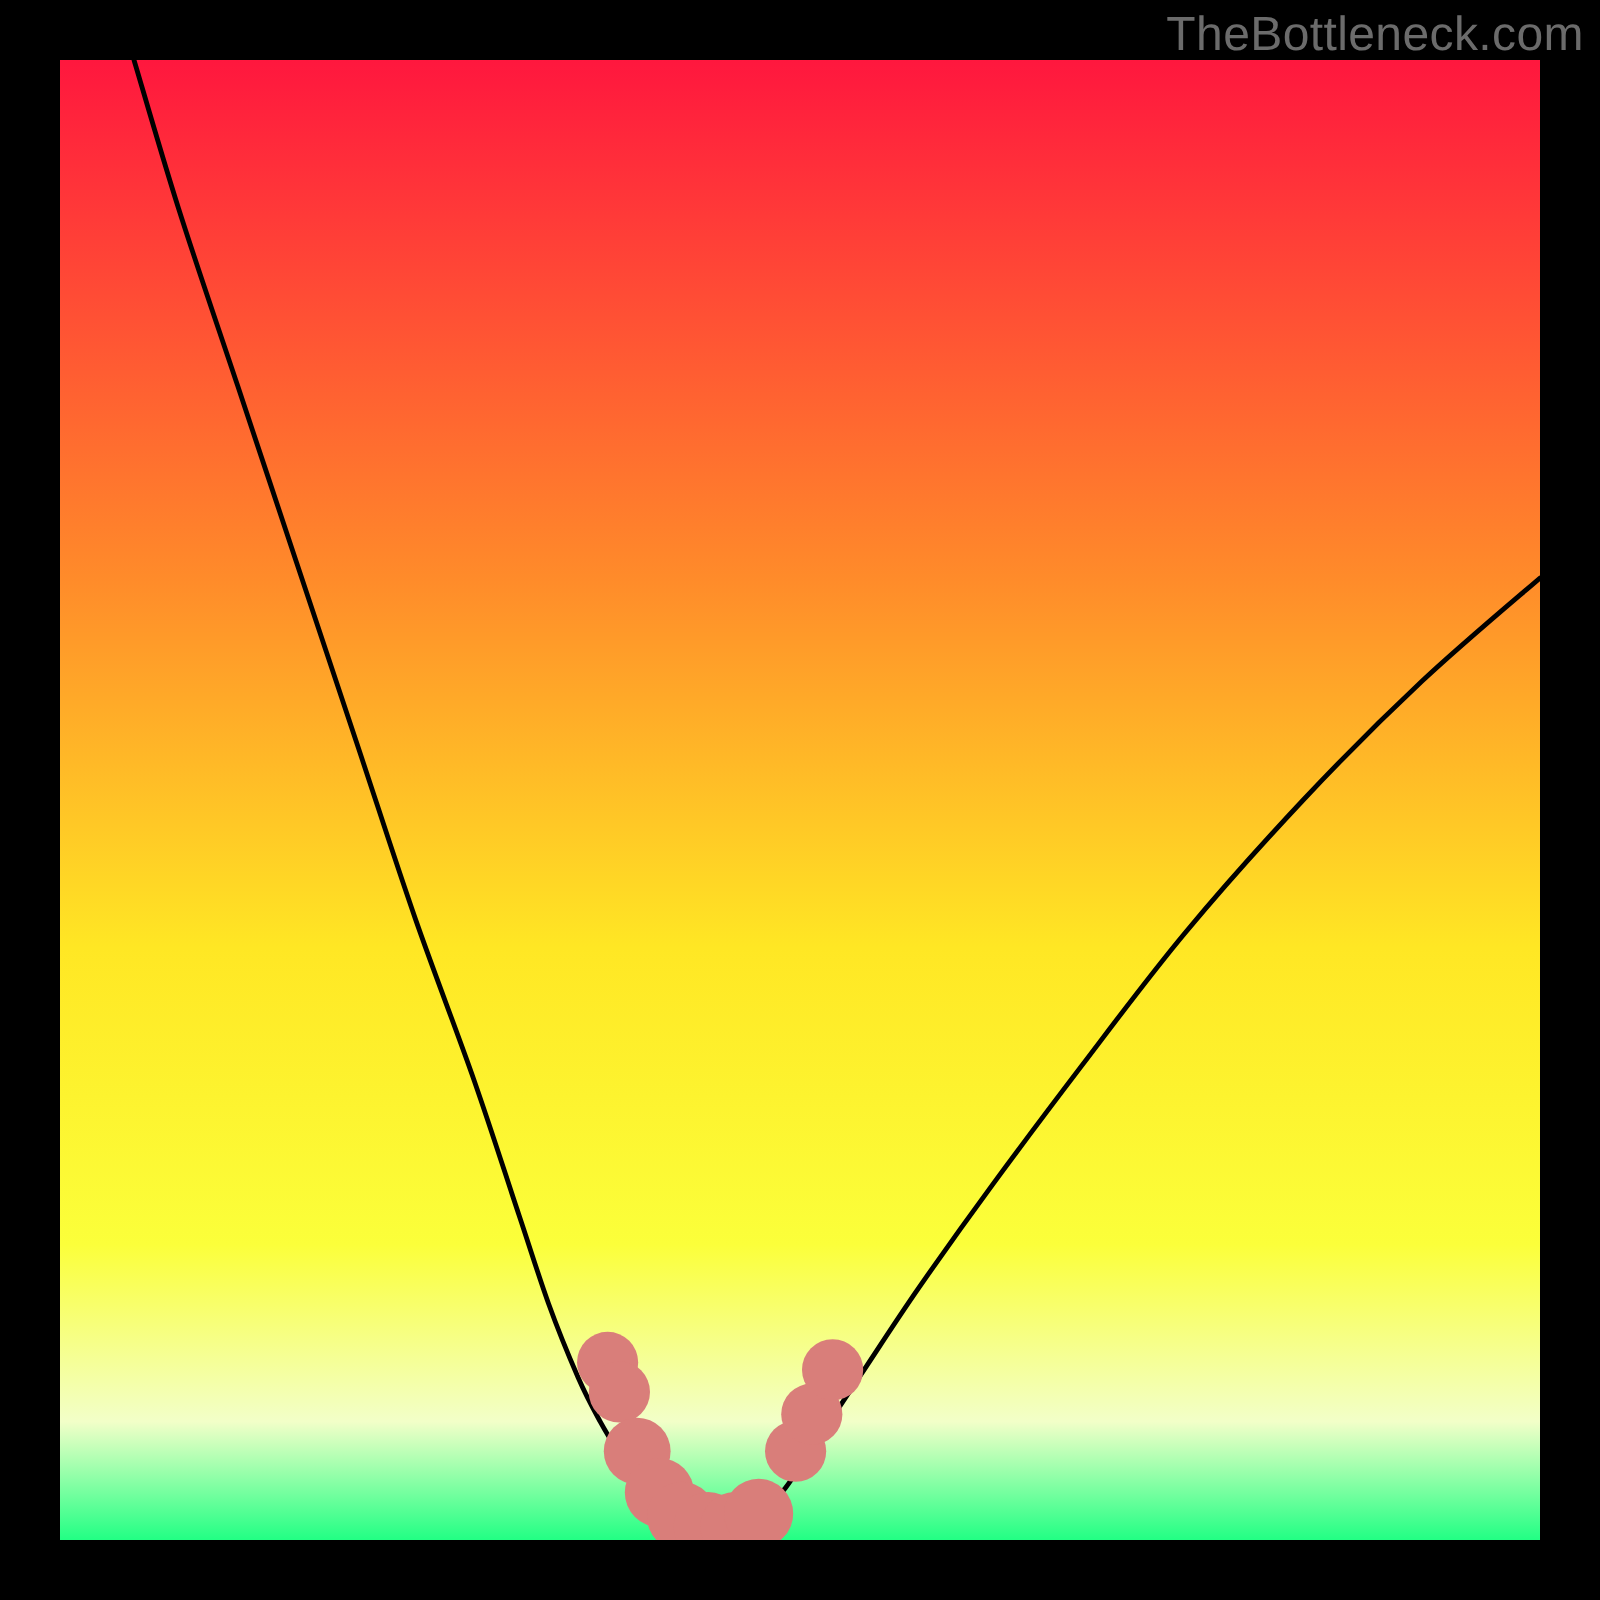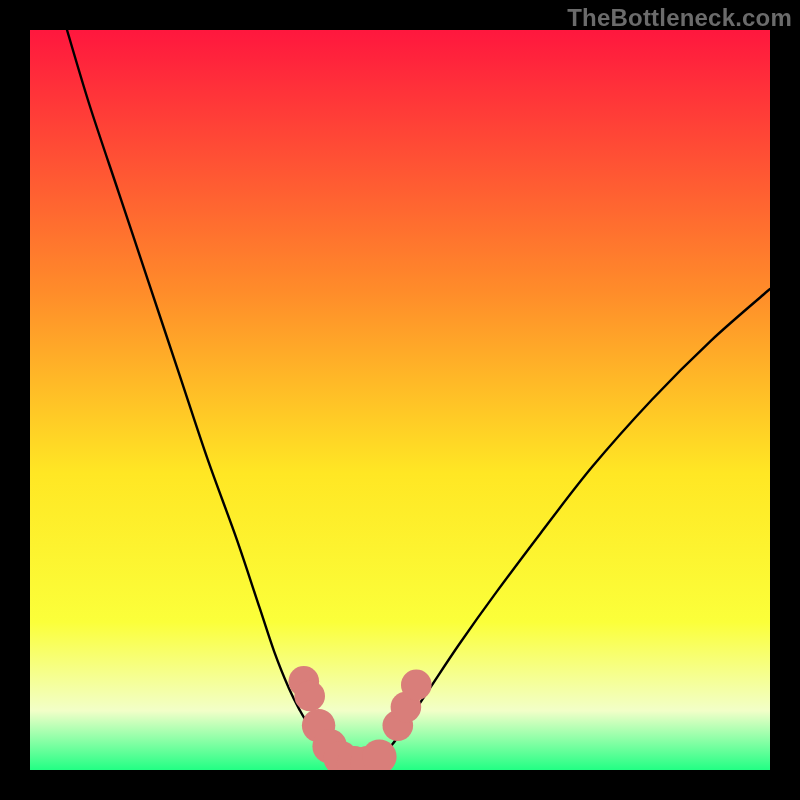--- a/index.html
+++ b/index.html
@@ -25,21 +25,21 @@
     width: 740px;
     height: 740px;
     
   }
   .watermark {
     position: absolute;
     top: 4px;
     right: 8px;
     color: #6b6b6b;
     font-size: 24px;
-    font-weight: 700;
+    font-weight: 400;
     letter-spacing: 0.2px;
     user-select: none;
   }
   svg {
     position: absolute;
     left: 0; top: 0;
   }
 </style>
 </head>
 <body>

